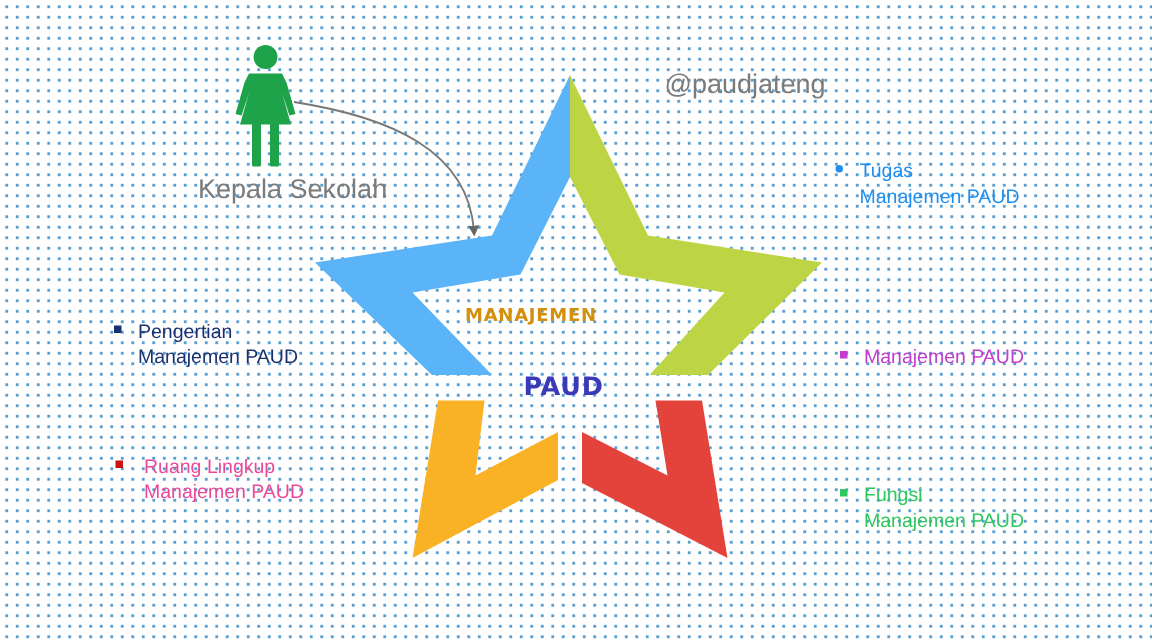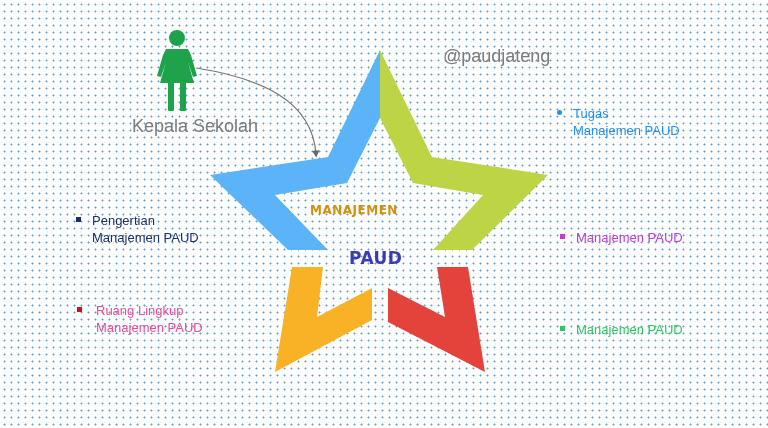--- a/index.html
+++ b/index.html
@@ -63,14 +63,15 @@
 </div>
 
 <div class="item" style="left:96px;top:302px;color:#ec4899;">
   <span class="bullet" style="background:#cc1111;left:-19px;"></span>
   <div>Ruang Lingkup</div>
   <div>Manajemen PAUD</div>
 </div>
 
 <div class="item" style="left:576px;top:321px;color:#2ec85e;">
   <span class="bullet" style="background:#2ec85e;"></span>
+  <div>Fungsi</div>
   <div>Manajemen PAUD</div>
 </div>
 
 </body></html>

